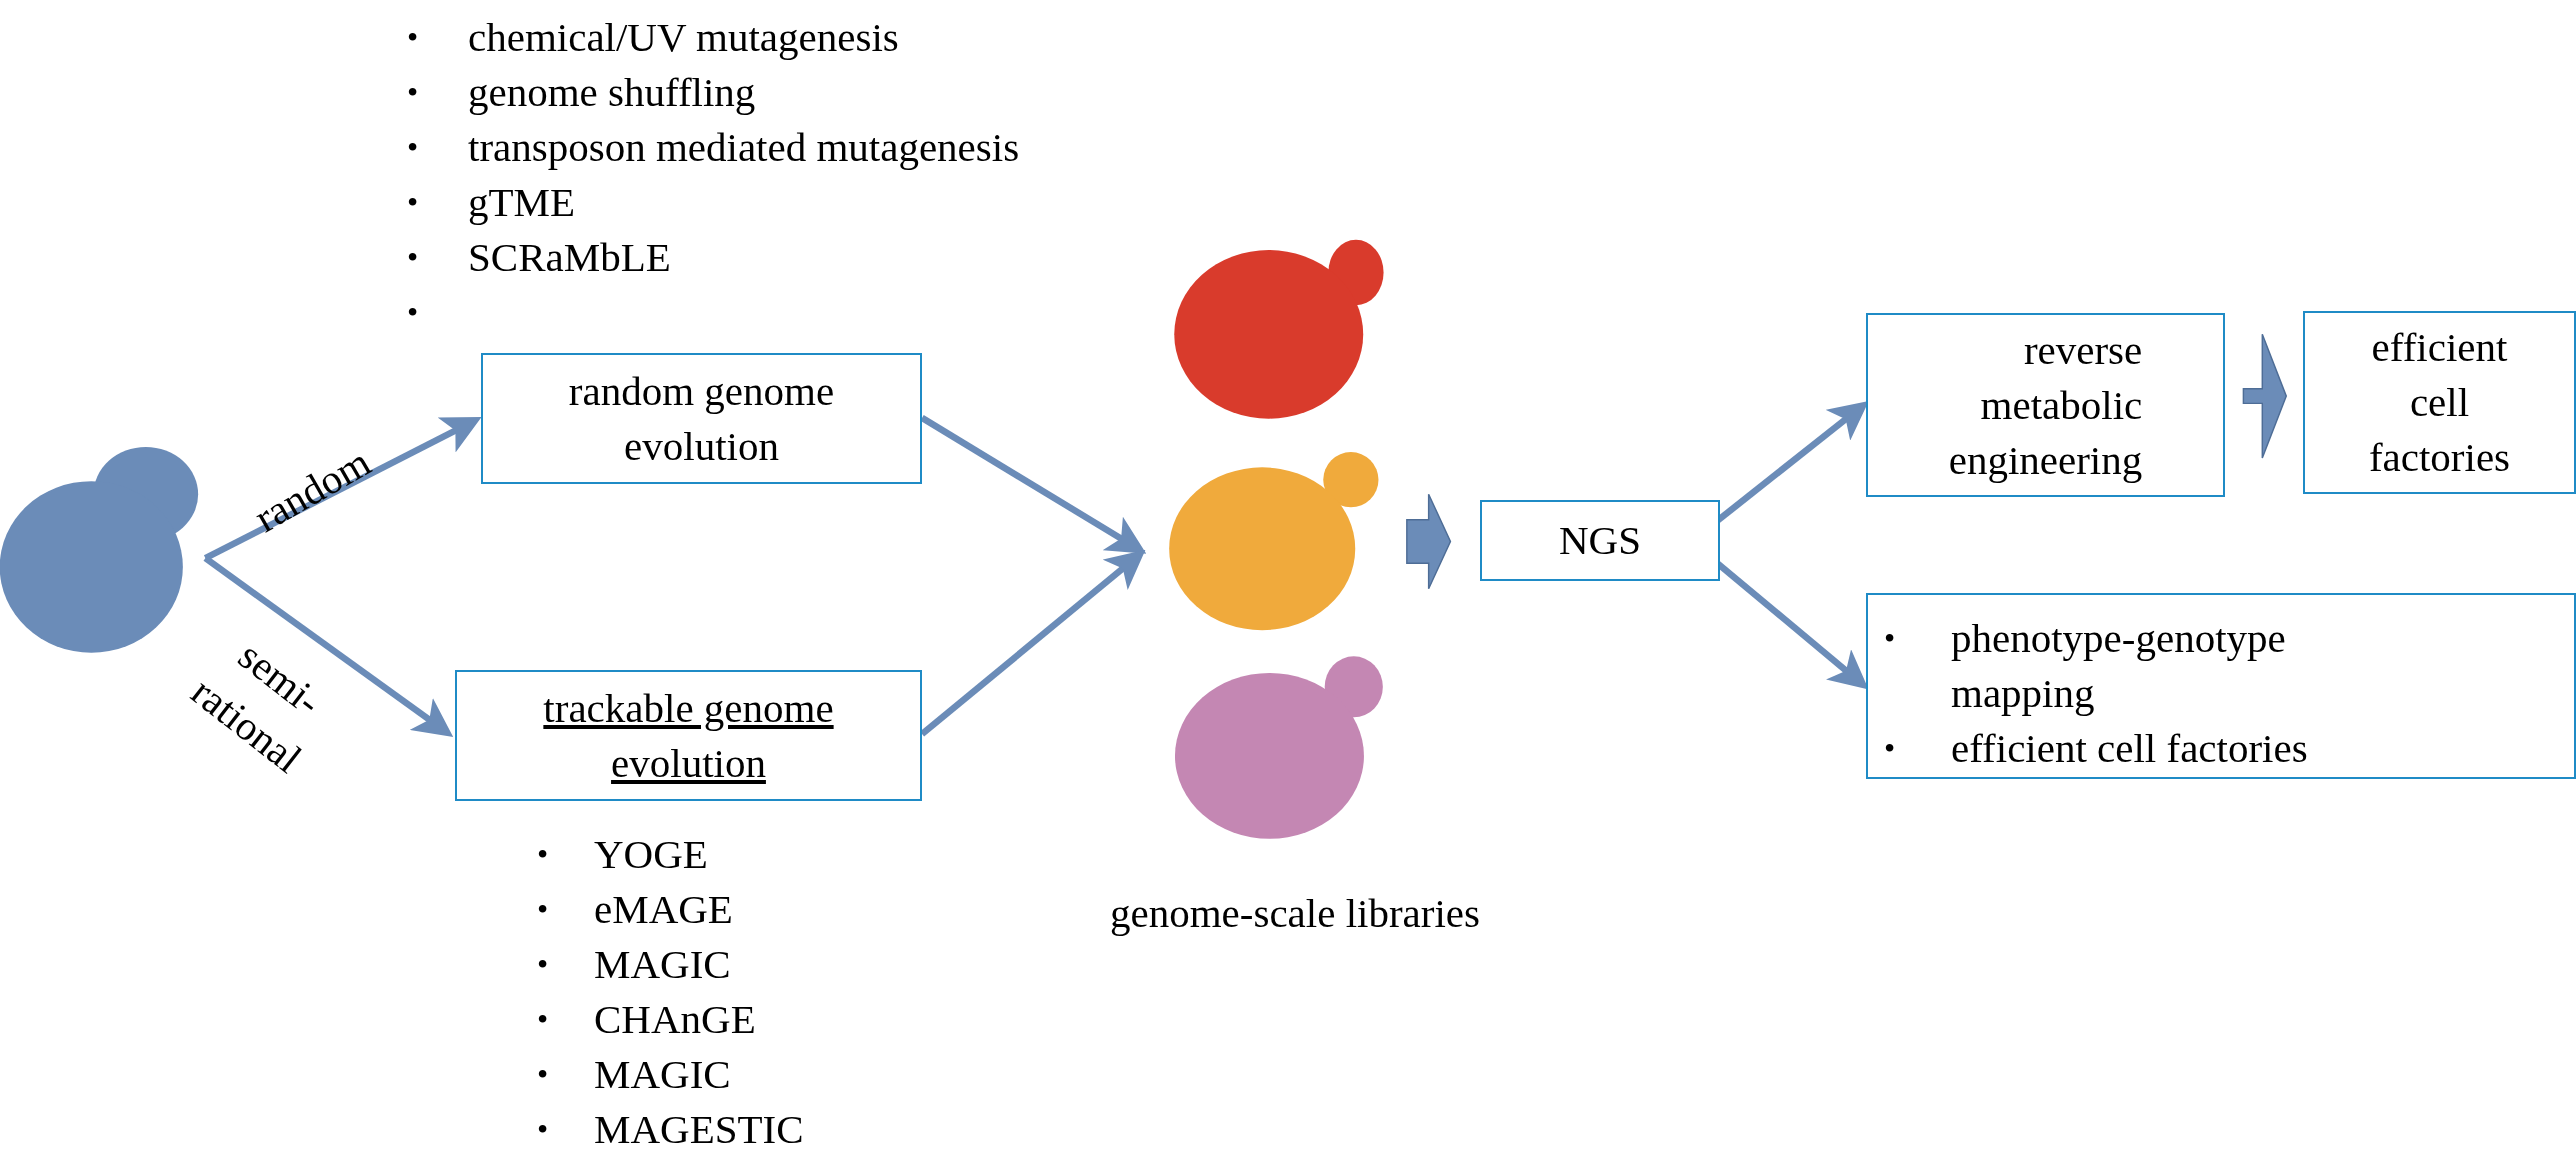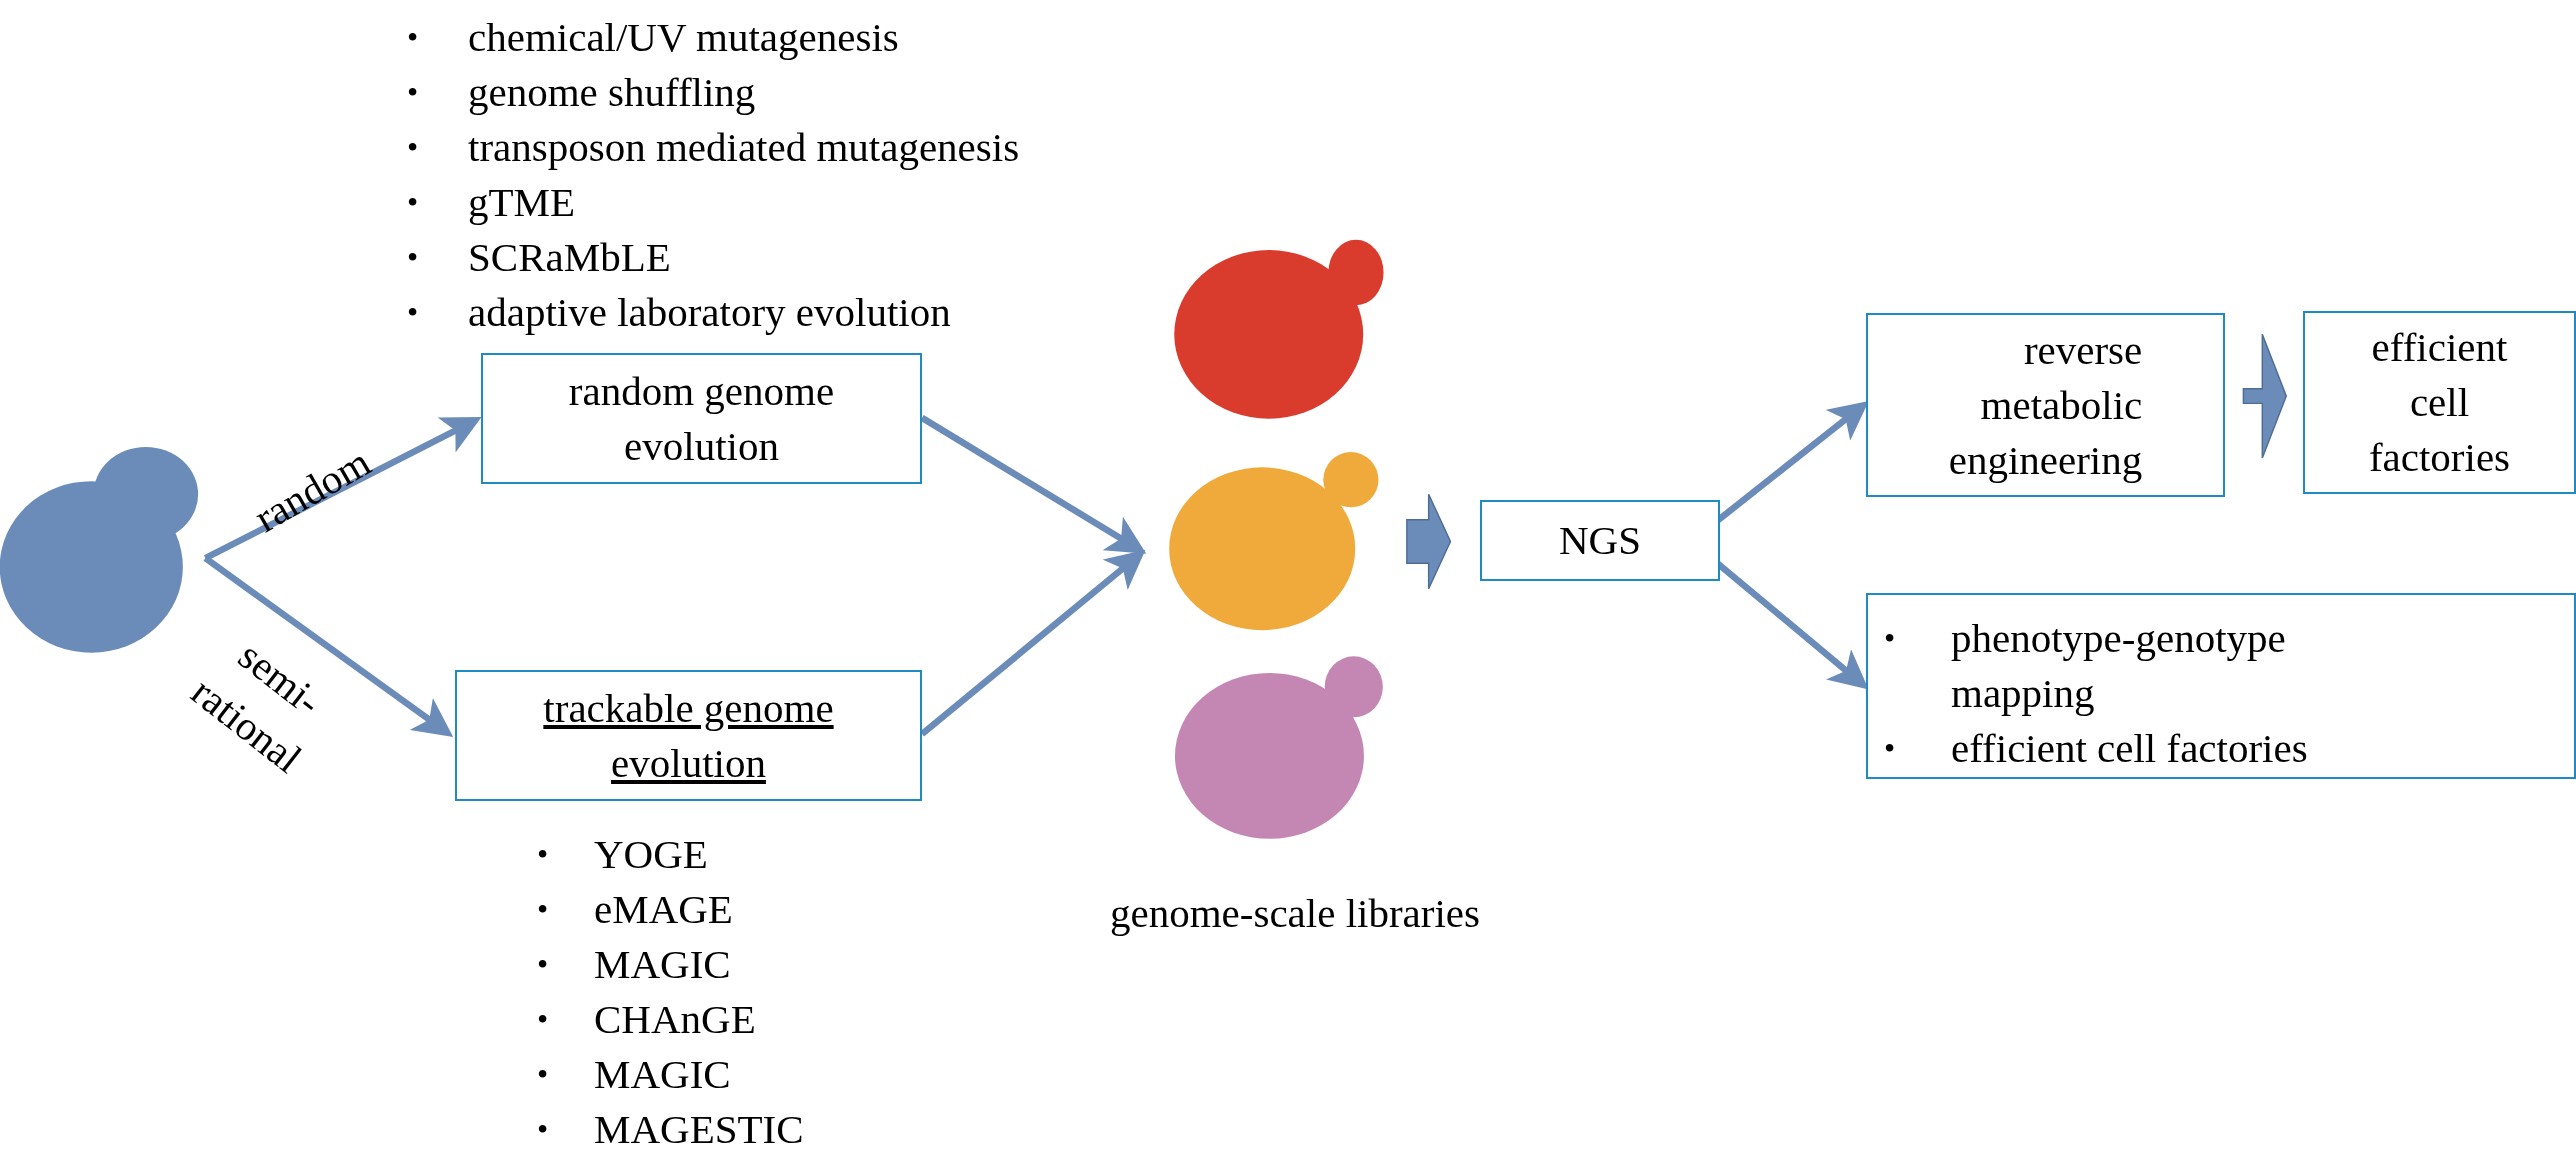--- a/index.html
+++ b/index.html
@@ -57,21 +57,21 @@
 
   <path d="M3086,535 L3112,535 L3112,460 L3145,545 L3112,630 L3112,555 L3086,555 Z" fill="#6b8cb8" stroke="#4e6d96" stroke-width="2"></path>
 </svg>
 
 <ul class="bullet-list" style="left:407px; top:10.2px;">
   <li style="padding-left:61px;"><span class="dot" style="left:0;">•</span><span>chemical/UV mutagenesis</span></li>
   <li style="padding-left:61px;"><span class="dot" style="left:0;">•</span><span>genome shuffling</span></li>
   <li style="padding-left:61px;"><span class="dot" style="left:0;">•</span><span>transposon mediated mutagenesis</span></li>
   <li style="padding-left:61px;"><span class="dot" style="left:0;">•</span><span>gTME</span></li>
   <li style="padding-left:61px;"><span class="dot" style="left:0;">•</span><span>SCRaMbLE</span></li>
-  <li style="padding-left:61px;"><span class="dot" style="left:0;">•</span><span>adaptive laboratory evolution</span></li>
+  <li style="padding-left:61px;"><span class="dot" style="left:0;">•</span></li>
 </ul>
 
 <div class="rot" style="left:247px; top:502px; transform:rotate(-30deg);">random</div>
 <div class="rot" style="left:258px; top:633px; transform:rotate(38deg);">semi-</div>
 <div class="rot" style="left:211px; top:669px; transform:rotate(38deg);">rational</div>
 
 <div class="box" style="left:481px; top:353px; width:441px; height:131px;">
   <span class="inner">random genome
 evolution</span>
 </div>

